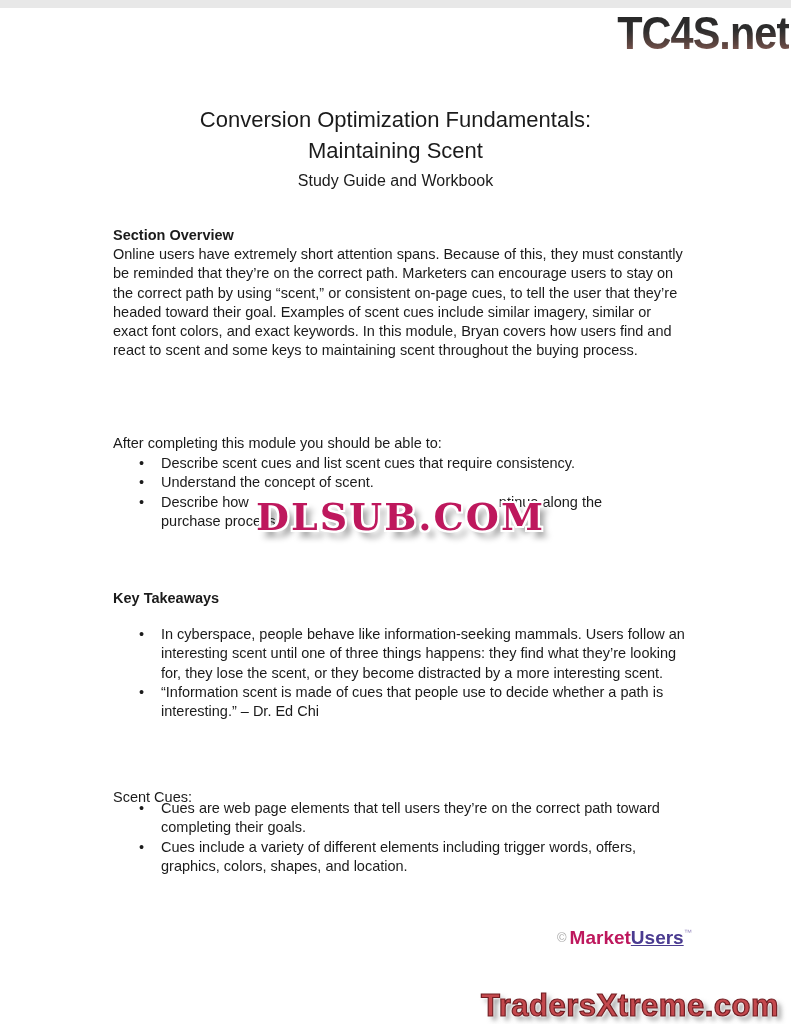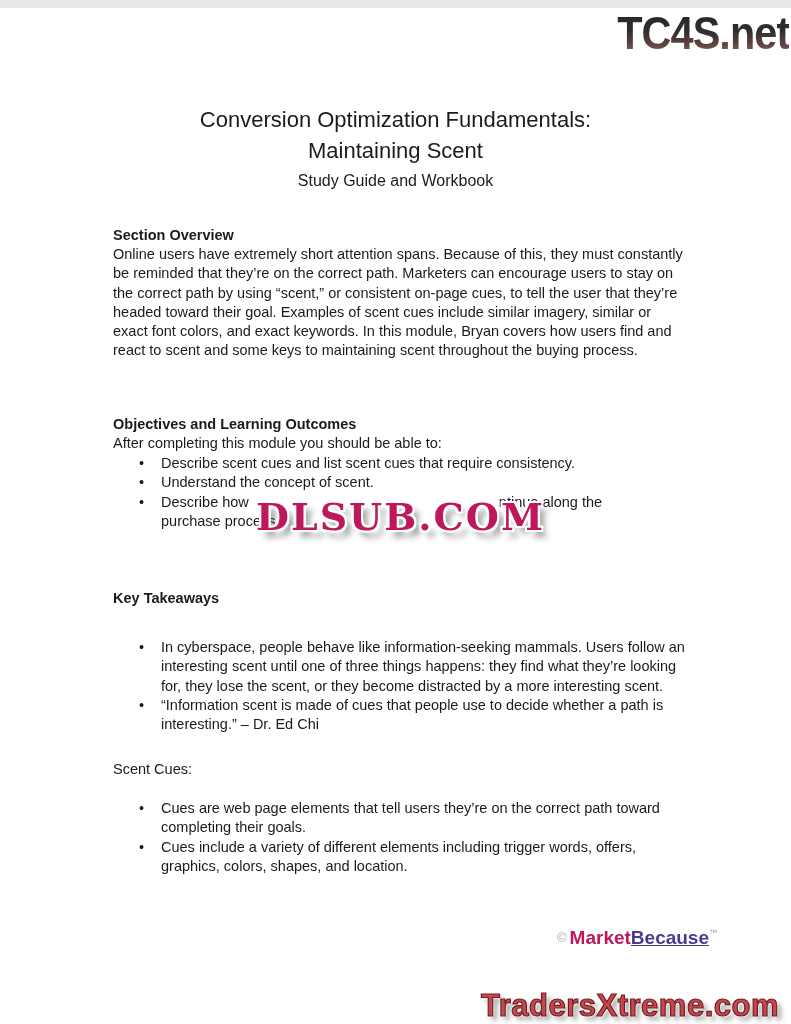--- a/index.html
+++ b/index.html
@@ -107,41 +107,40 @@
     <div class="title-line">Conversion Optimization Fundamentals:</div>
     <div class="title-line">Maintaining Scent</div>
     <div class="subtitle">Study Guide and Workbook</div>
   </div>
 
   <div class="content">
 
     <h3 class="h" style="top:218px">Section Overview</h3>
     <p class="body" style="top:237px">Online users have extremely short attention spans. Because of this, they must constantly be reminded that they’re on the correct path. Marketers can encourage users to stay on the correct path by using “scent,” or consistent on-page cues, to tell the user that they’re headed toward their goal. Examples of scent cues include similar imagery, similar or exact font colors, and exact keywords. In this module, Bryan covers how users find and react to scent and some keys to maintaining scent throughout the buying process.</p>
 
-    <h3 class="h" style="top:407px">Objectives and Learning Outcomes</h3>
     <p class="body" style="top:426px">After completing this module you should be able to:</p>
     <ul class="list" style="top:446px">
       <li>Describe scent cues and list scent cues that require consistency.</li>
       <li>Understand the concept of scent.</li>
       <li><span>Describe how</span><span class="gap"></span><span>ntinue along the</span><br><span>purchase process.</span></li>
     </ul>
 
     <h3 class="h" style="top:581px">Key Takeaways</h3>
-    <ul class="list" style="top:630px">
+    <ul class="list" style="top:617px">
       <li>In cyberspace, people behave like information-seeking mammals. Users follow an interesting scent until one of three things happens: they find what they’re looking for, they lose the scent, or they become distracted by a more interesting scent.</li>
       <li>“Information scent is made of cues that people use to decide whether a path is interesting.” – Dr. Ed Chi</li>
     </ul>
 
-    <div class="body" style="top:752px">Scent Cues:</div>
+    <div class="body" style="top:780px">Scent Cues:</div>
     <ul class="list" style="top:791px">
       <li>Cues are web page elements that tell users they’re on the correct path toward completing their goals.</li>
       <li>Cues include a variety of different elements including trigger words, offers, graphics, colors, shapes, and location.</li>
     </ul>
 
   </div>
 
   <div class="dlsub">DLSUB.COM</div>
 
-  <div class="mm"><span class="mm-c">©</span><span class="mm-1">Market</span><span class="mm-2">Because</span><span class="mm-tm">™</span></div>
+  <div class="mm"><span class="mm-c">©</span><span class="mm-1">Market</span><span class="mm-2">Users</span><span class="mm-tm">™</span></div>
 
   <div class="traders">TradersXtreme.com</div>
 
 </div>
 
 </body></html>

